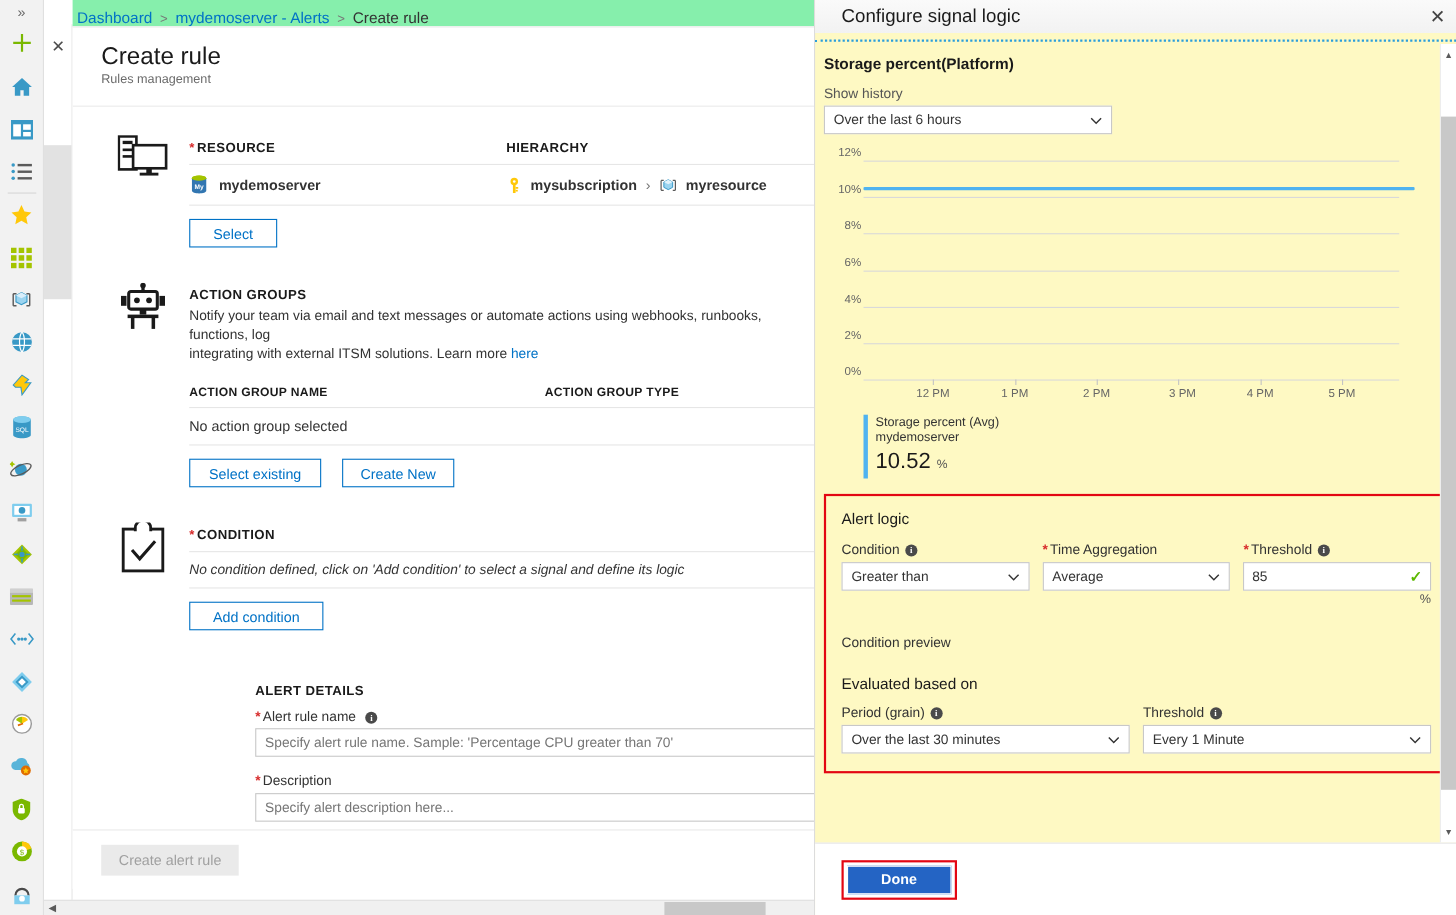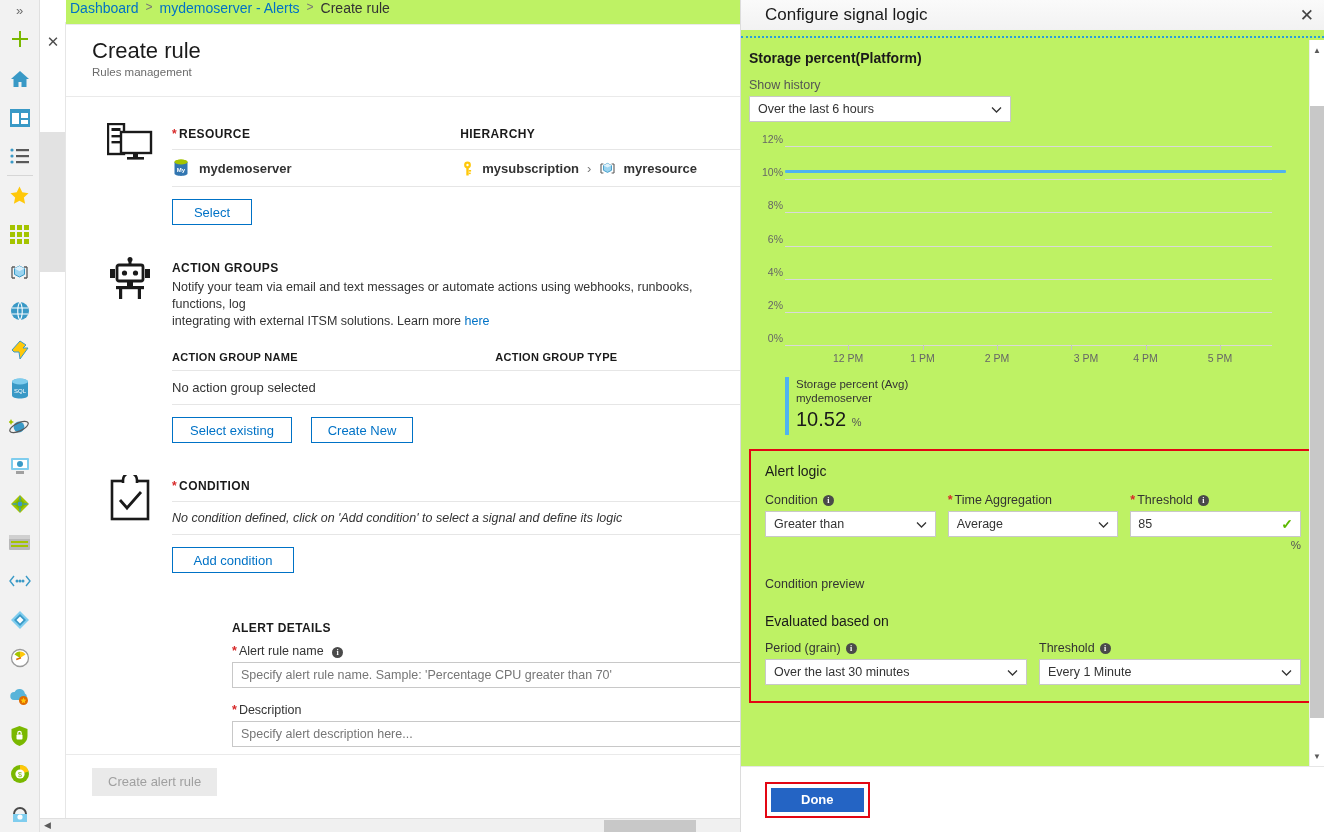--- a/index.html
+++ b/index.html
@@ -37,21 +37,21 @@
     justify-content:center; color:#4d4d4d; font-size:15px; cursor:pointer;
   }
   #strip .scroll-thumb {
     position:absolute; left:0; top:110px; width:25px; height:140px;
     background:#e2e2e2;
   }
 
   
   #breadcrumb {
     position:absolute; left:66px; top:0; width:674px; height:24px;
-    background:#bef264; display:flex; align-items:flex-start;
+    background:#86efac; display:flex; align-items:flex-end;
     padding-left:4px; font-size:14px; color:#333;
   }
   #breadcrumb a { color:#0072c6; text-decoration:none; cursor:pointer; }
   #breadcrumb .sep { color:#767676; margin:0 7px; font-size:12px; }
 
   
   #blade {
     position:absolute; left:66px; top:24px; width:674px; height:784px;
     background:#fff; border-top:1px solid #eaeaea; overflow:hidden;
   }
@@ -118,21 +118,21 @@
     position:absolute; right:44px; top:1px; width:92px; height:12px;
     background:#c8c8c8;
   }
   #hscroll .arrow {
     position:absolute; left:4px; top:1px; font-size:9px; color:#5a5a5a;
   }
 
   
   #panel {
     position:absolute; left:740px; top:0; width:584px; height:832px;
-    background:#bef264; border-left:1px solid #dcdcdc;
+    background:#fef9c3; border-left:1px solid #dcdcdc;
   }
   #panel-head {
     height:30px; display:flex; align-items:center;
     justify-content:space-between; padding:0 10px 0 24px;
     background:linear-gradient(to bottom,#fafafa,#f2f2f2);
   }
   #panel-title { font-size:17px; color:#1a1a1a; font-weight:400; }
   #panel-close { font-size:17px; color:#444; cursor:pointer; line-height:1; }
   #panel-dash {
     height:0; border-top:2px dotted #2a9ddb; margin:6px 0 0 0;
@@ -598,21 +598,21 @@
             <div class="dataline" style="top: 37.5433px; left: 36px; right: 15px; background: rgb(79, 179, 240);"></div>
           </div>
         <div id="xlabel-layer">
             <div class="xtick" style="left: 99.1985px;"></div>
             <div class="xlab" style="left: 99.1985px;">12 PM</div>
             <div class="xtick" style="left: 173.55px;"></div>
             <div class="xlab" style="left: 173.55px;">1 PM</div>
             <div class="xtick" style="left: 247.901px;"></div>
             <div class="xlab" style="left: 247.901px;">2 PM</div>
             <div class="xtick" style="left: 322.252px;"></div>
-            <div class="xlab" style="left: 337px;">3 PM</div>
+            <div class="xlab" style="left: 326px;">3 PM</div>
             <div class="xtick" style="left: 396.603px;"></div>
             <div class="xlab" style="left: 396.603px;">4 PM</div>
             <div class="xtick" style="left: 470.954px;"></div>
             <div class="xlab" style="left: 470.954px;">5 PM</div>
           </div>
       </div>
 
       <div id="legend">
         <div class="swatch"></div>
         <div>

